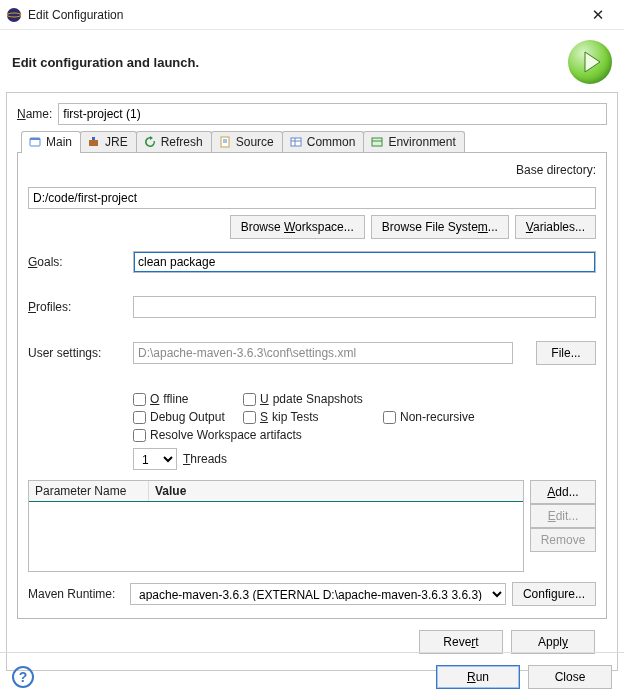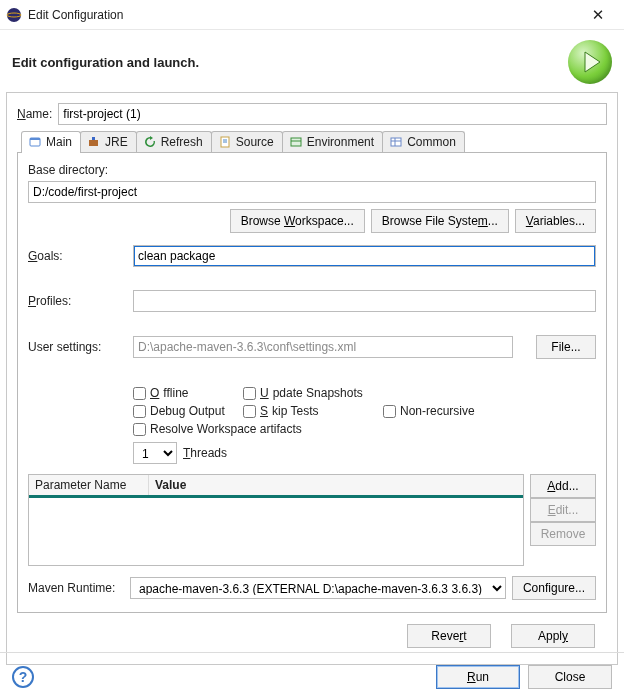--- a/index.html
+++ b/index.html
@@ -115,34 +115,34 @@
     display:flex;
     gap:6px;
     margin-top:10px;
   }
   .params-table {
     flex:1;
     border:1px solid #bcbcbc;
     height:92px;
     background:#fff;
   }
-  .params-table .hdr { display:flex; background:#f6f6f6; border-bottom:3px solid #0f766e;}
+  .params-table .hdr { display:flex; background:#f6f6f6; border-bottom:1px solid #0f766e;}
   .params-table .hdr > div { padding:3px 6px; border-right:1px solid #dcdcdc;}
   .params-table .hdr > div:last-child{border-right:none;font-weight:bold;}
   .params-side { display:flex; flex-direction:column; width:66px;}
   .params-side .btn { width:100%; padding:3px 0; }
   .runtime-row {
     display:grid;
     grid-template-columns: 96px 1fr auto;
     gap:6px;
     align-items:center;
     margin-top:10px;
   }
   .bottom-row {
-    display:flex; justify-content:flex-end; gap:20px;
+    display:flex; justify-content:flex-end; gap:8px;
     padding:10px 12px 4px 12px;
   }
   .footer {
     position:absolute;
     bottom:0; left:0; right:0;
     border-top:1px solid #dcdcdc;
     height:48px;
     display:flex;
     align-items:center;
     padding:0 12px;
@@ -228,41 +228,41 @@
             <rect x="2" y="1" width="8" height="10" fill="#fff" stroke="#c7a34a"></rect>
             <line x1="4" y1="4" x2="8" y2="4" stroke="#4a86c7"></line>
             <line x1="4" y1="6" x2="8" y2="6" stroke="#4a86c7"></line>
           </svg>
         </span>
       <span>Source</span>
     </div>
     <div class="tab">
       <span class="ticon">
           <svg width="12" height="12">
-            <rect x="1" y="2" width="10" height="8" fill="#dff0df" stroke="#3b8f3b"></rect>
-            <line x1="1" y1="5" x2="11" y2="5" stroke="#3b8f3b"></line>
-          </svg>
-        </span>
-      <span>Environment</span>
-    </div>
-    <div class="tab">
-      <span class="ticon">
-          <svg width="12" height="12">
             <rect x="1" y="2" width="10" height="8" fill="#fff" stroke="#6b88c8"></rect>
             <line x1="1" y1="5" x2="11" y2="5" stroke="#6b88c8"></line>
             <line x1="5" y1="2" x2="5" y2="10" stroke="#6b88c8"></line>
           </svg>
         </span>
       <span>Common</span>
     </div>
+    <div class="tab">
+      <span class="ticon">
+          <svg width="12" height="12">
+            <rect x="1" y="2" width="10" height="8" fill="#dff0df" stroke="#3b8f3b"></rect>
+            <line x1="1" y1="5" x2="11" y2="5" stroke="#3b8f3b"></line>
+          </svg>
+        </span>
+      <span>Environment</span>
+    </div>
   </div>
 
   <div class="tab-body">
 
-    <div style="margin-bottom:4px;">Base directory:</div>
+    <div style="margin-bottom:10px;text-align:right;">Base directory:</div>
     <input type="text" class="full" value="D:/code/first-project" style="">
     <div class="right-btns">
       <button class="btn"><span>Browse </span><span class="ukey">W</span><span>orkspace...</span></button>
       <button class="btn"><span>Browse File Syste</span><span class="ukey">m</span><span>...</span></button>
       <button class="btn"><span class="ukey">V</span><span>ariables...</span></button>
     </div>
 
     <div class="grid-labeled" style="margin-top:12px;">
       <label><span class="ukey">G</span>oals:</label>
       <input type="text" class="goals-focus" style="grid-column: 2 / span 2;" value="clean package">

